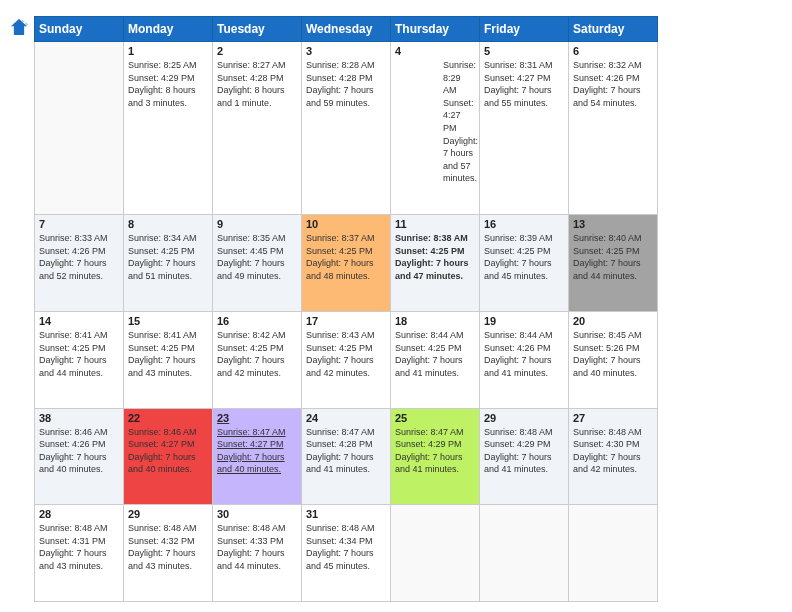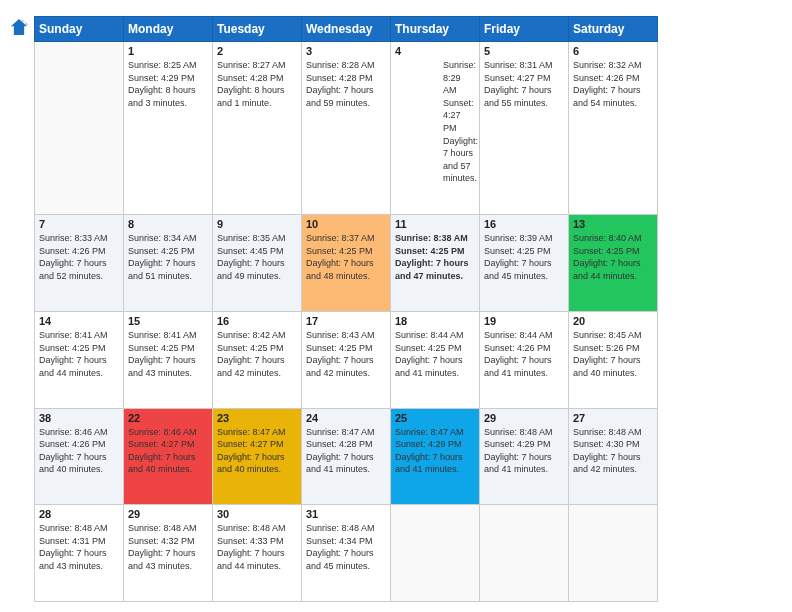--- a/index.html
+++ b/index.html
@@ -200,21 +200,21 @@
 Daylight: 7 hours
 and 47 minutes.</div>
           </td>
           <td style="background-color: rgb(240, 244, 248);">
             <span class="day-num">16</span>
             <div class="day-info" style="white-space: pre-line;">Sunrise: 8:39 AM
 Sunset: 4:25 PM
 Daylight: 7 hours
 and 45 minutes.</div>
           </td>
-          <td style="background-color: #22c55e; margin-left: 36px;">
+          <td style="background-color: #a3a3a3; margin-left: 36px;">
             <span class="day-num">13</span>
             <div class="day-info" style="white-space: pre-line;">Sunrise: 8:40 AM
 Sunset: 4:25 PM
 Daylight: 7 hours
 and 44 minutes.</div>
           </td>
         </tr>
         <tr>
           <td>
             <span class="day-num">14</span>
@@ -274,35 +274,35 @@
 Daylight: 7 hours
 and 40 minutes.</div>
           </td>
           <td style="background-color: #ef4444;">
             <span class="day-num">22</span>
             <div class="day-info" style="white-space: pre-line;">Sunrise: 8:46 AM
 Sunset: 4:27 PM
 Daylight: 7 hours
 and 40 minutes.</div>
           </td>
-          <td style="background-color: #eab308;">
+          <td style="background-color: #c4b5fd; text-decoration: underline;">
             <span class="day-num">23</span>
             <div class="day-info" style="white-space: pre-line;">Sunrise: 8:47 AM
 Sunset: 4:27 PM
 Daylight: 7 hours
 and 40 minutes.</div>
           </td>
           <td style="background-color: rgb(240, 244, 248);">
             <span class="day-num">24</span>
             <div class="day-info" style="white-space: pre-line;">Sunrise: 8:47 AM
 Sunset: 4:28 PM
 Daylight: 7 hours
 and 41 minutes.</div>
           </td>
-          <td style="background-color: #0ea5e9;">
+          <td style="background-color: #bef264;">
             <span class="day-num">25</span>
             <div class="day-info" style="white-space: pre-line;">Sunrise: 8:47 AM
 Sunset: 4:29 PM
 Daylight: 7 hours
 and 41 minutes.</div>
           </td>
           <td style="background-color: rgb(240, 244, 248);">
             <span class="day-num">29</span>
             <div class="day-info" style="white-space: pre-line;">Sunrise: 8:48 AM
 Sunset: 4:29 PM

